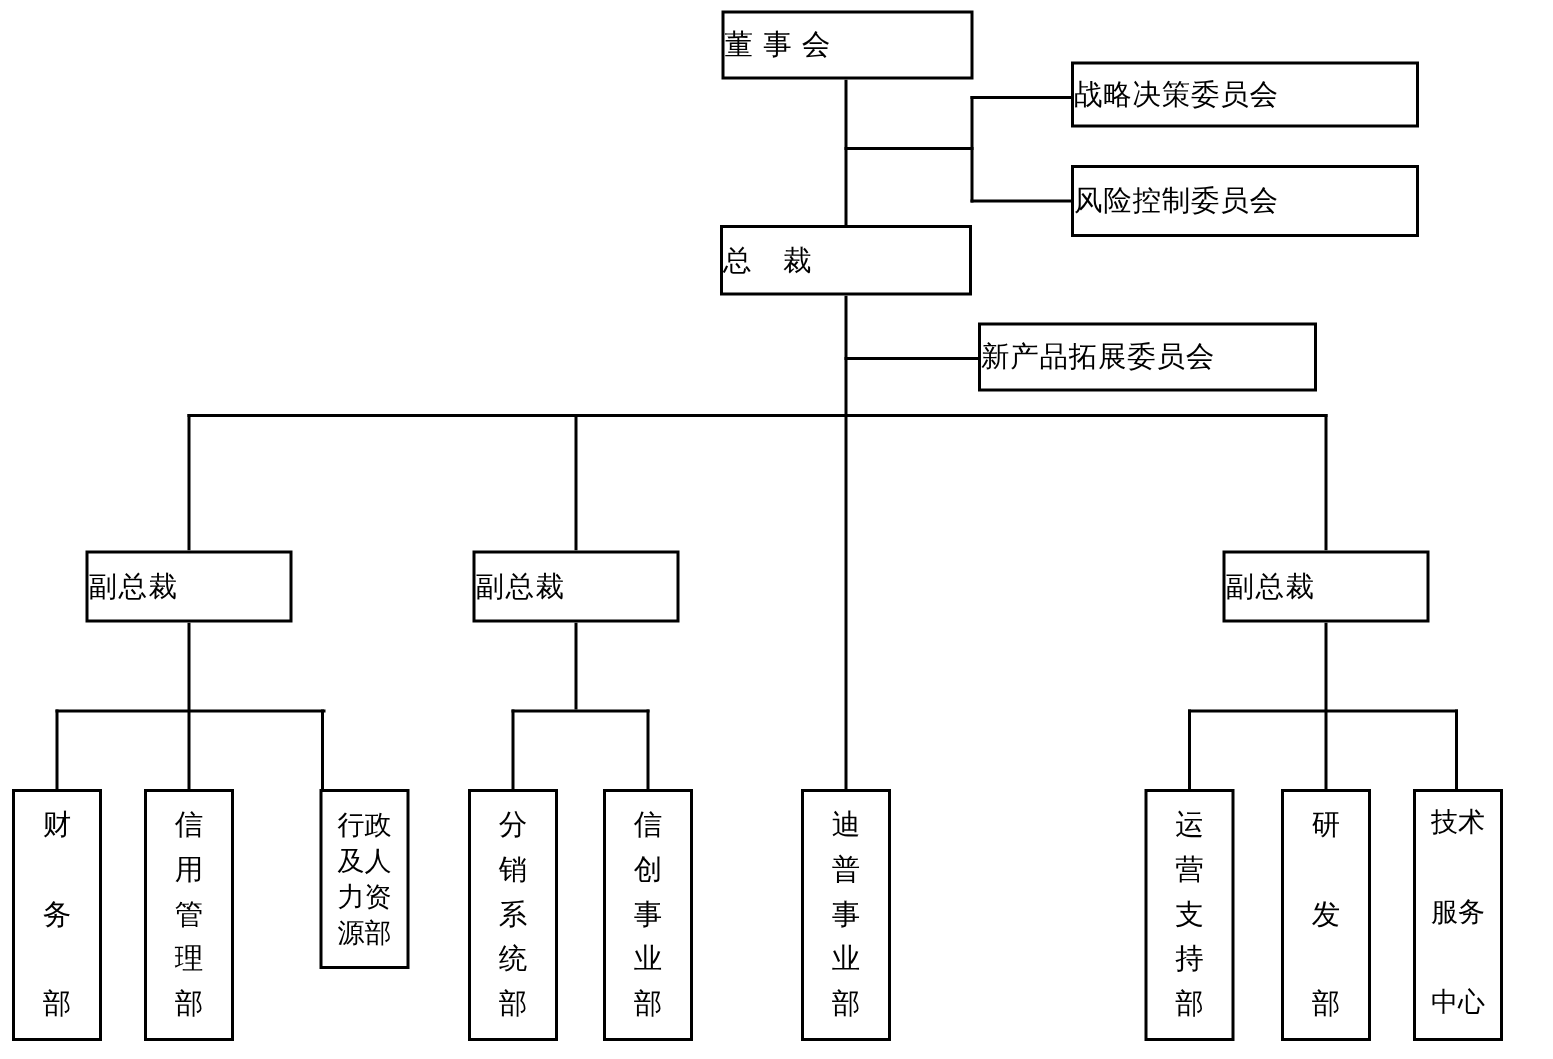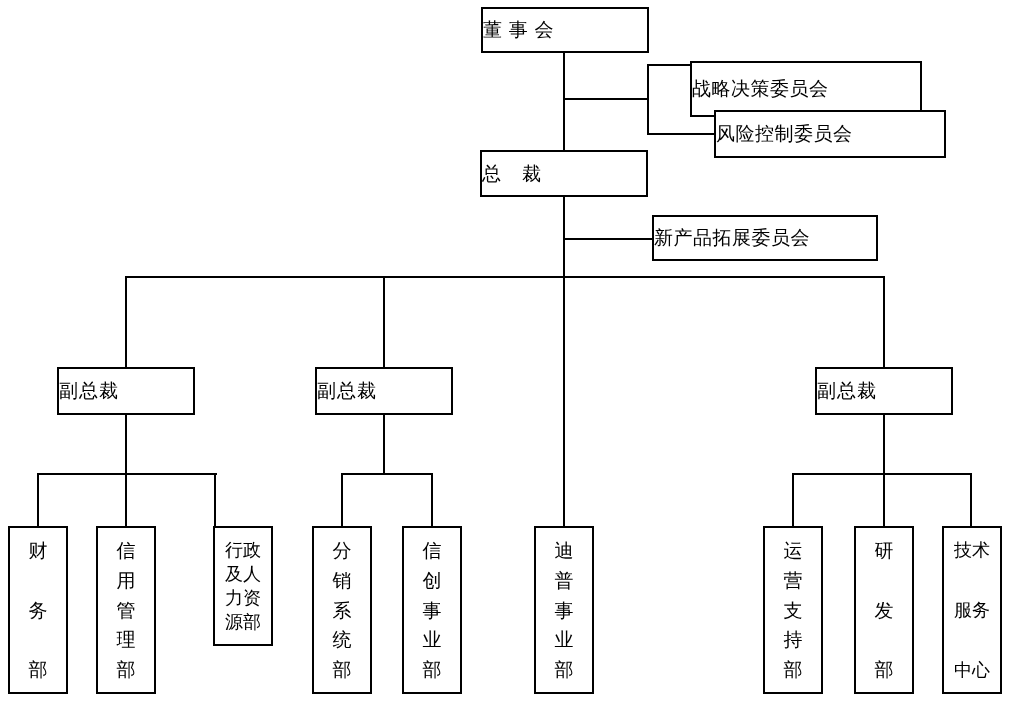--- a/index.html
+++ b/index.html
@@ -90,21 +90,21 @@
 
   <div class="v" style="left:883px; top:415px; height:111px;"></div>
   <div class="h" style="left:792px; top:473px; width:180px;"></div>
   <div class="v" style="left:792px; top:473px; height:53px;"></div>
   <div class="v" style="left:970px; top:473px; height:53px;"></div>
 
   <div class="node" style="left:481px; top:7px; width:168px; height:46px;">
     <span>董 事 会</span>
   </div>
 
-  <div class="node" style="left:690px; top:41px; width:232px; height:56px; letter-spacing:0.5px;margin-top:20px;">
+  <div class="node" style="left:714px; top:41px; width:232px; height:44px; letter-spacing:0.5px;">
     <span>战略决策委员会</span>
   </div>
   <div class="node" style="left:480px; top:150px; width:168px; height:47px;">
     <span>总　裁</span>
   </div>
 
   <div class="node" style="left:714px; top:110px; width:232px; height:48px; letter-spacing:0.5px;">
     <span>风险控制委员会</span>
   </div>
 
@@ -174,19 +174,19 @@
       <div class="ln">持</div>
       <div class="ln">部</div>
     </div>
 
   <div class="dept" style="left:854px; top:526px; width:60px; height:168px;">
       <div class="ln">研</div>
       <div class="ln">发</div>
       <div class="ln">部</div>
     </div>
 
-  <div class="dept" style="left:942px; top:526px; width:60px; height:168px; font-size:18px;">
+  <div class="dept" style="left:942px; top:526px; width:60px; height:168px; font-size:18px;font-family:Liberation Mono, monospace;">
       <div class="ln">技术</div>
       <div class="ln">服务</div>
       <div class="ln">中心</div>
     </div>
 
 </div>
 
 </body></html>

